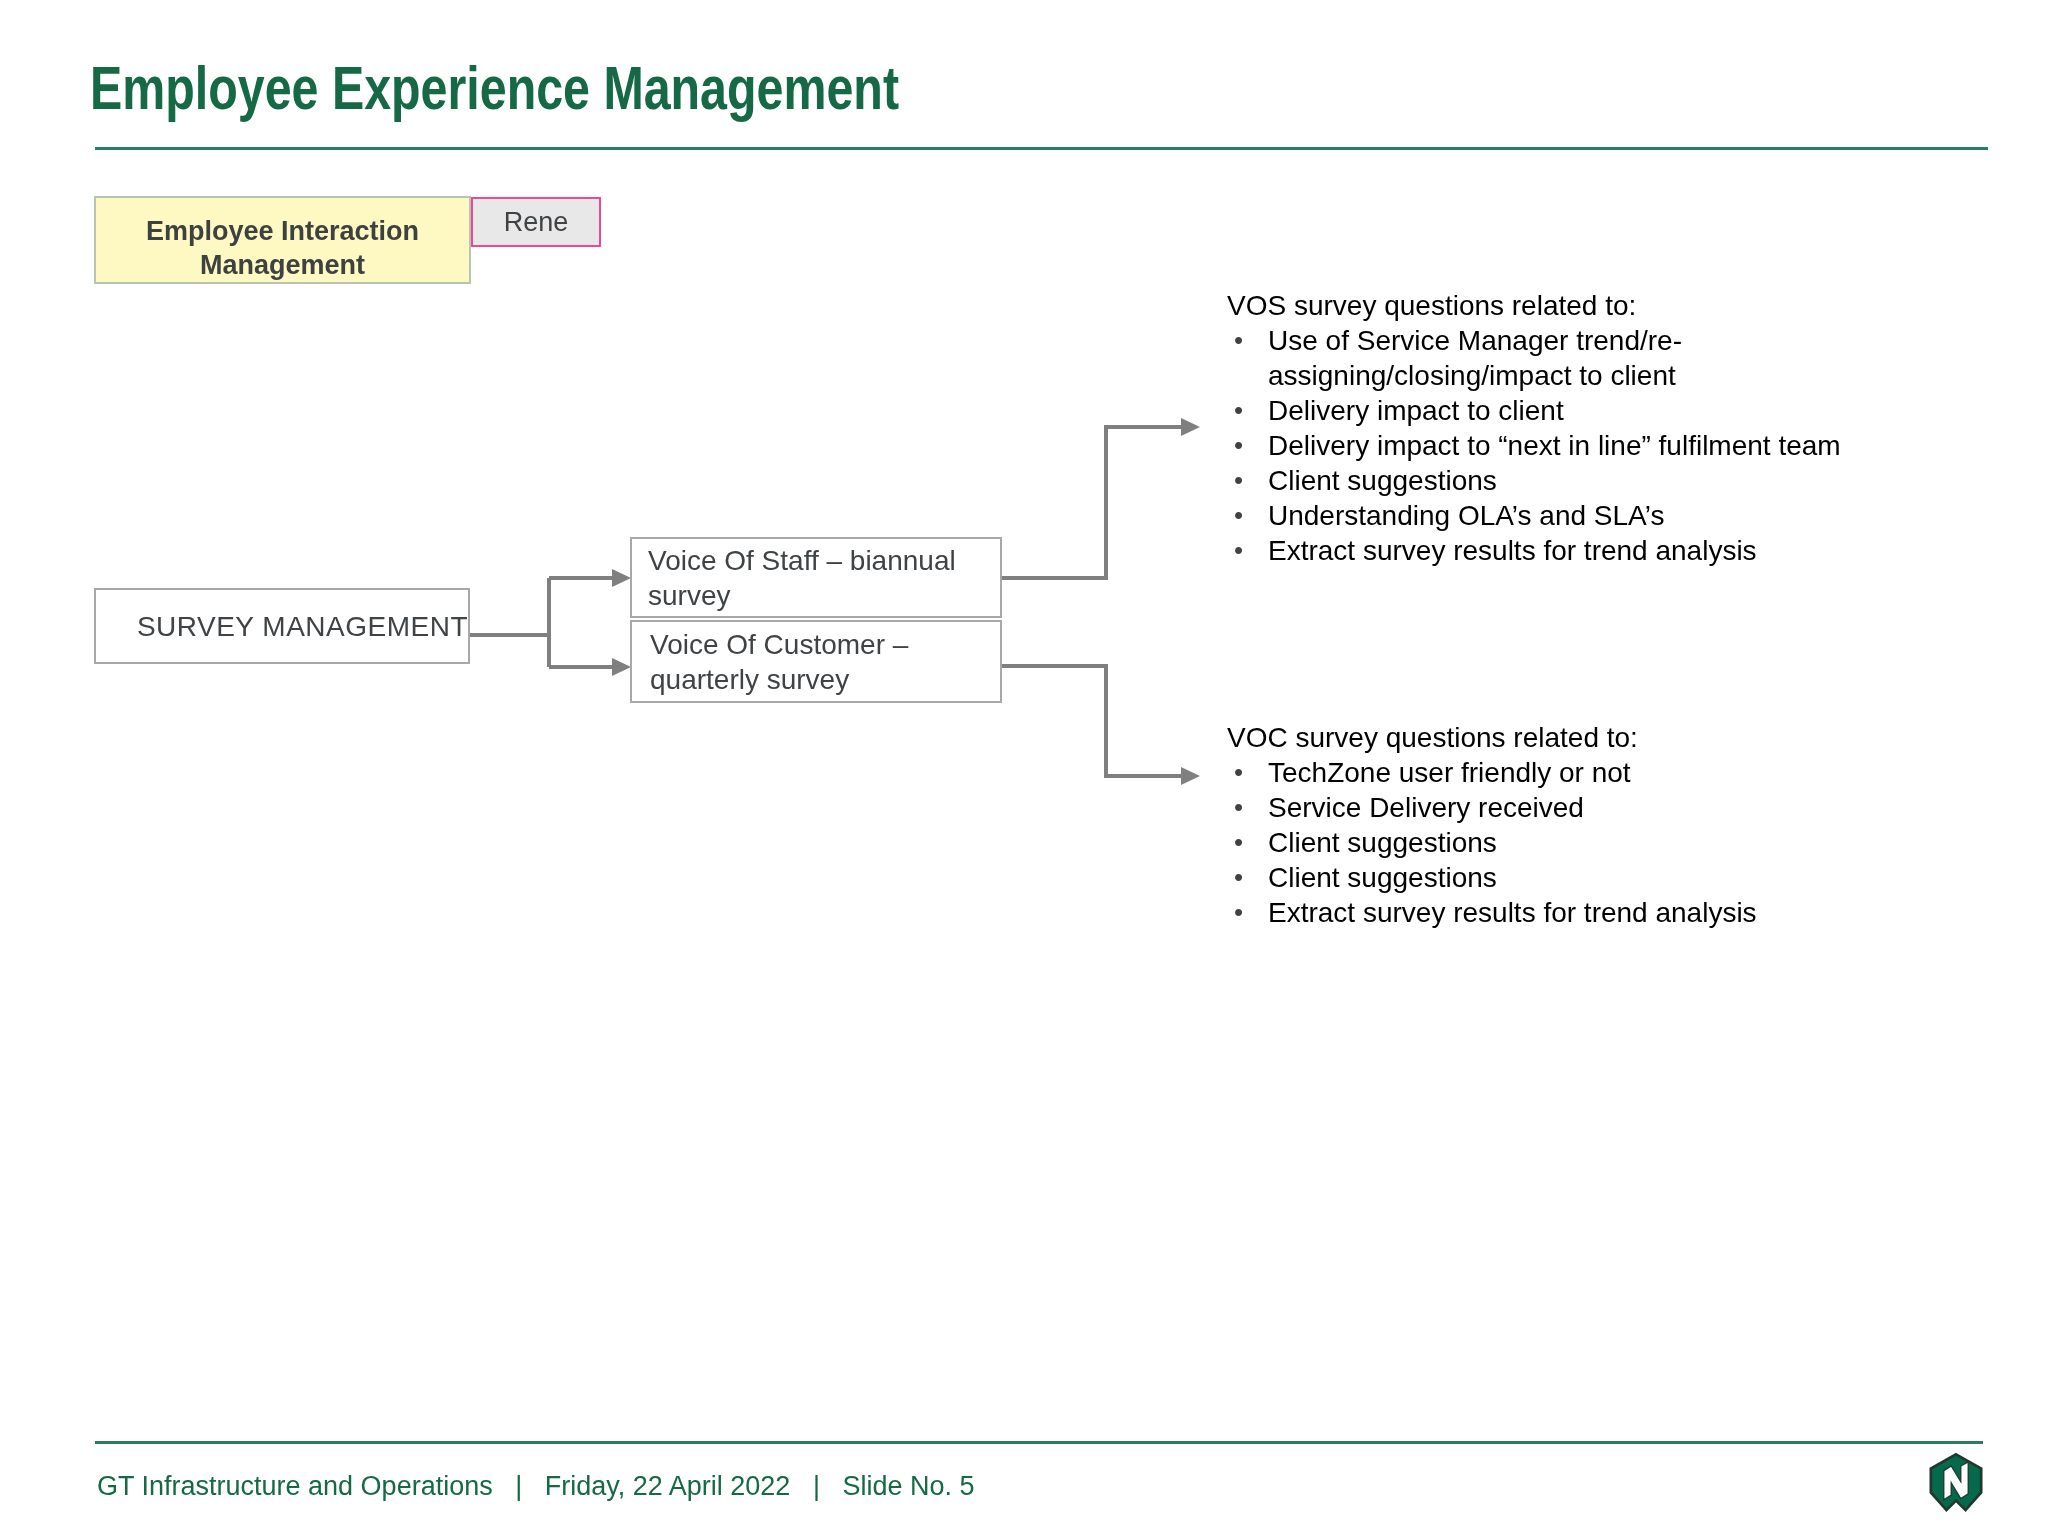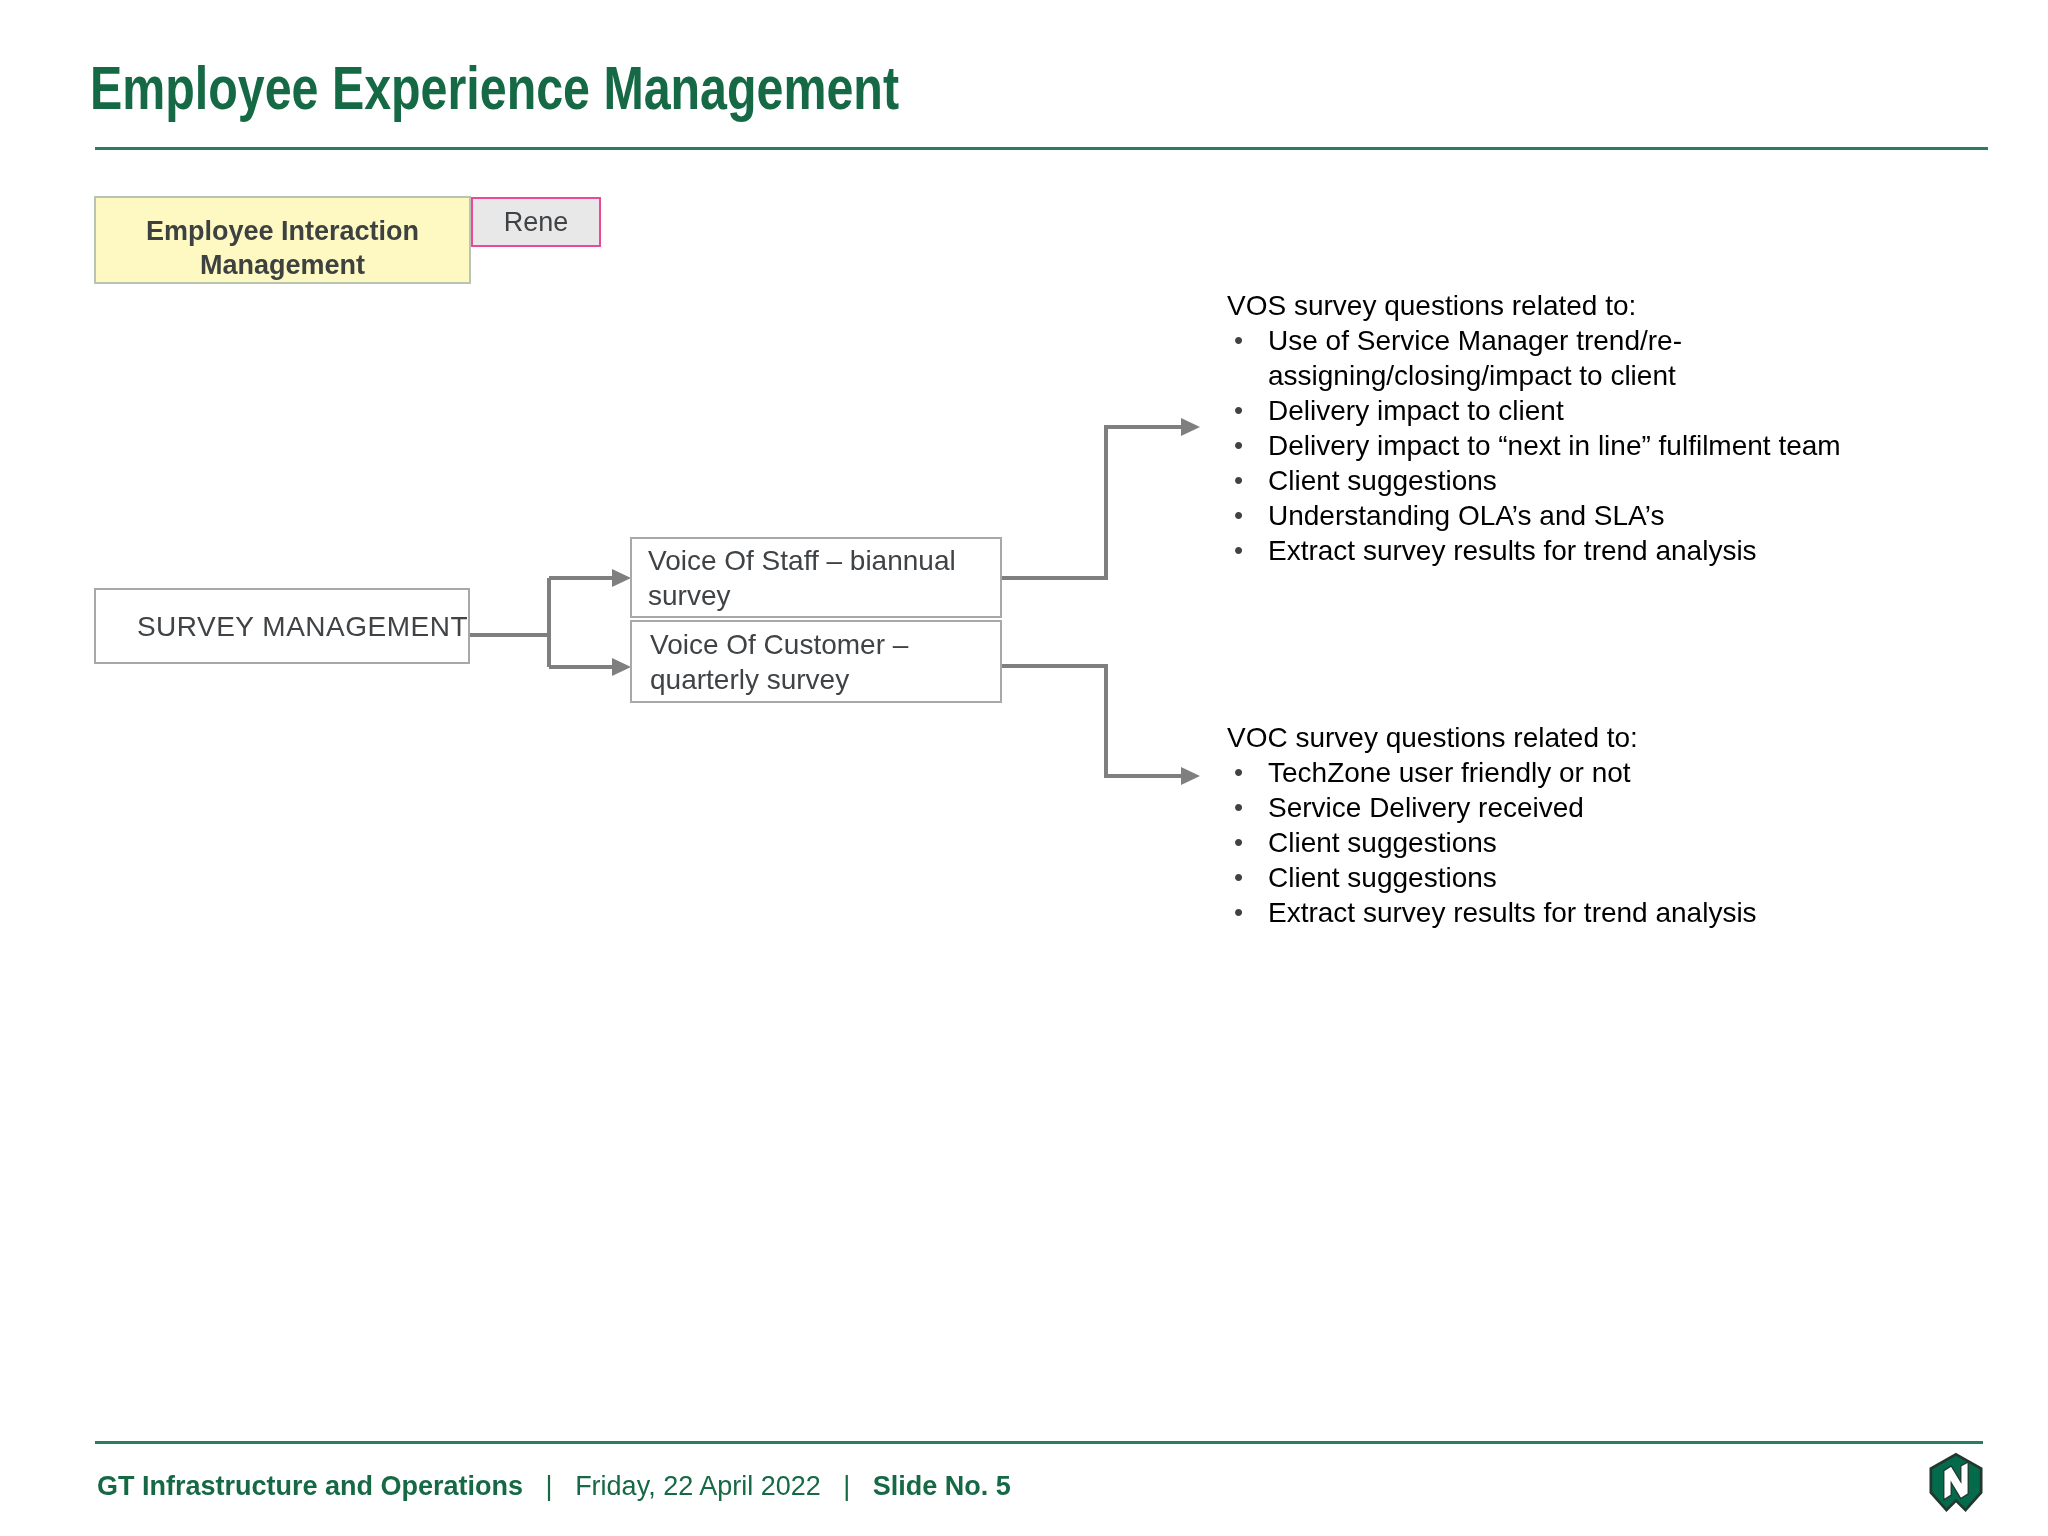--- a/index.html
+++ b/index.html
@@ -57,21 +57,21 @@
     font-size:26px;color:#3f4345;
   }
   .footer-divider{
     position:absolute;left:95px;top:1441px;width:1888px;height:3px;
     background:#2a7c62;
   }
   .footer-text{
     position:absolute;left:97px;top:1471px;
     font-size:27px;color:#156945;white-space:nowrap;
   }
-  .footer-text .bold{font-weight:bold;}
+  .footer-text .bold{font-weight:normal;}
   .footer-text .sep{margin:0 15px;font-weight:normal;}
   .logo{position:absolute;left:1922px;top:1450px;width:68px;height:74px;}
 </style>
 </head>
 <body>
 
 <div class="slide">
 
   <h1 class="slide-title">Employee Experience Management</h1>
 

